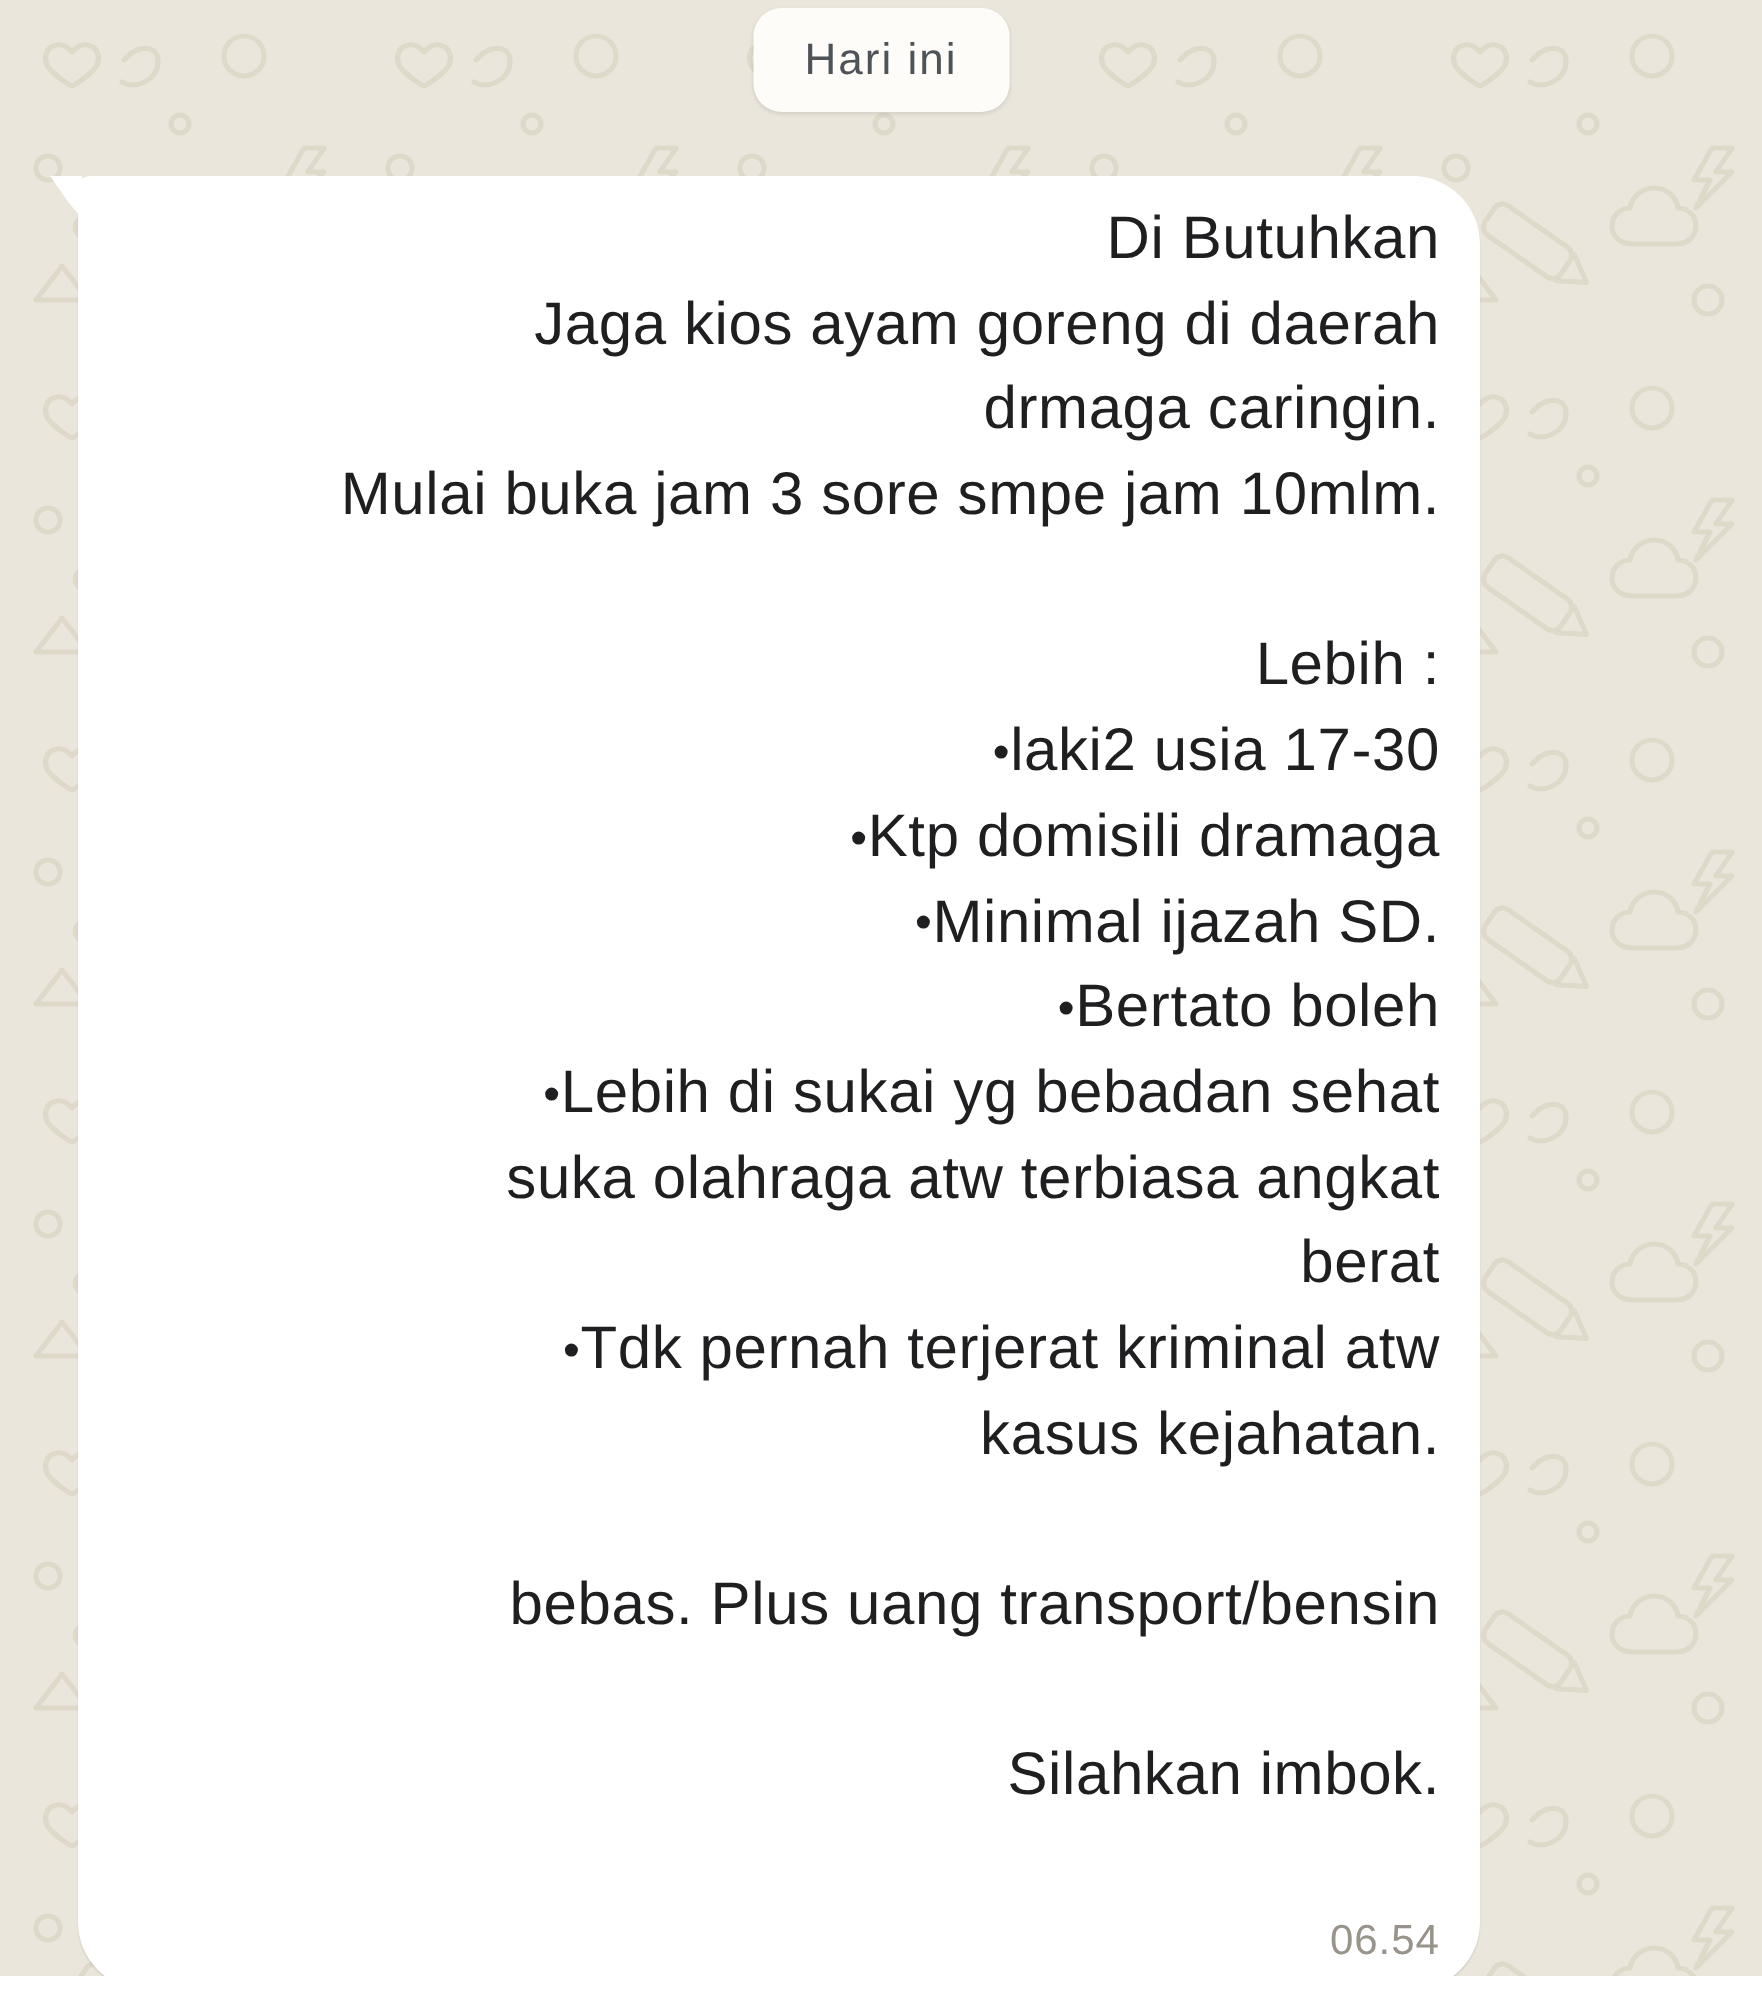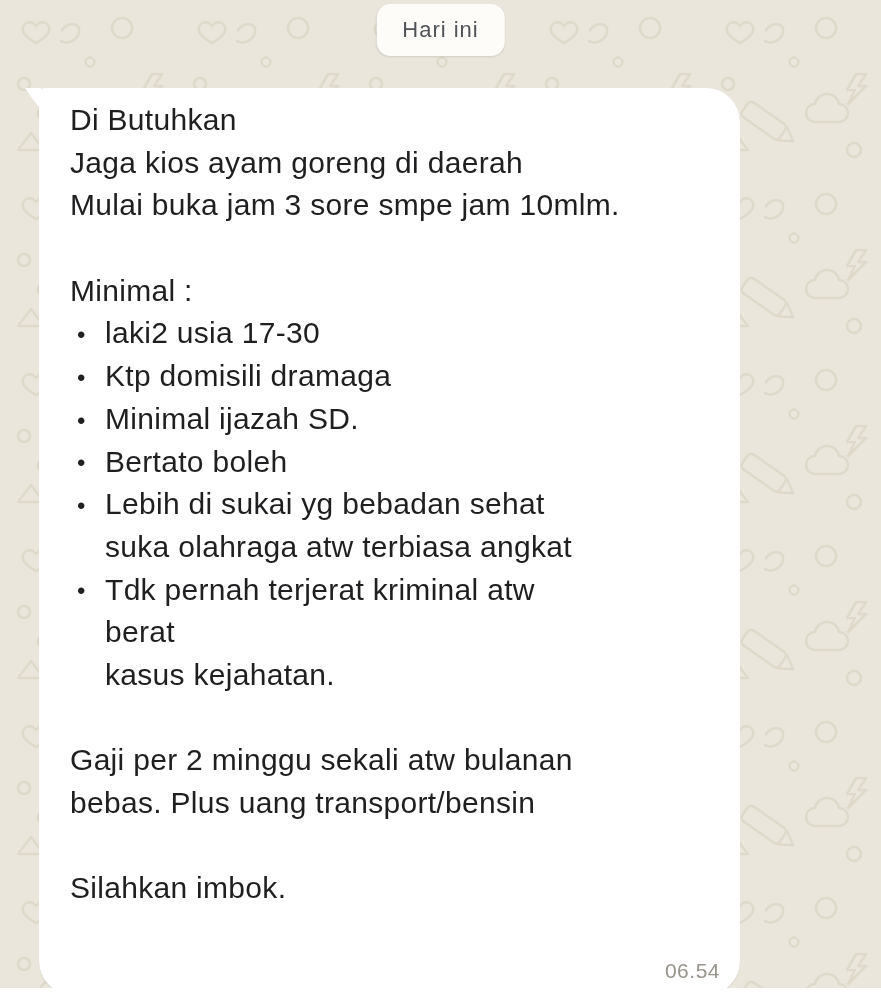--- a/index.html
+++ b/index.html
@@ -45,20 +45,21 @@
     position:absolute;inset:0;
     padding:11px 20px 0 31px;
     color:var(--text);
   }
   .line{
     height:42.7px;line-height:42.7px;
     font-size:30px;
     letter-spacing:0.3px;
     white-space:nowrap;
     overflow:visible;
+    text-align:right;
   }
   .line .dot{
     display:inline-block;width:35px;padding-left:7px;
     font-size:24px;vertical-align:middle;
   }
   .line.cont{padding-left:35px;}
   .blank{height:42.7px;}
 
   .timestamp{
     position:absolute;right:20px;bottom:12px;
@@ -99,51 +100,51 @@
   </div>
 
   <div class="bubble">
     <svg class="tail" width="16" height="22" xmlns="http://www.w3.org/2000/svg" aria-hidden="true">
       <path d="M16 0 H0 C5 7 10 15 16 21 Z" style="fill:var(--bubble)"></path>
     </svg>
 
     <div class="content">
       <div class="line">Di Butuhkan</div>
       <div class="line">Jaga kios ayam goreng di daerah</div>
+      <div class="line">drmaga caringin.</div>
       <div class="line">Mulai buka jam 3 sore smpe jam 10mlm.</div>
 
       <div class="blank"></div>
 
-      <div class="line">Minimal :</div>
+      <div class="line">Lebih :</div>
 
       <div class="line bullet">
         <span class="dot">•</span><span>laki2 usia 17-30</span>
       </div>
       <div class="line bullet">
         <span class="dot">•</span><span>Ktp domisili dramaga</span>
       </div>
       <div class="line bullet">
         <span class="dot">•</span><span>Minimal ijazah SD.</span>
       </div>
       <div class="line bullet">
         <span class="dot">•</span><span>Bertato boleh</span>
       </div>
       <div class="line bullet">
         <span class="dot">•</span><span>Lebih di sukai yg bebadan sehat</span>
       </div>
       <div class="line cont">suka olahraga atw terbiasa angkat</div>
+      <div class="line cont">berat</div>
       <div class="line bullet">
         <span class="dot">•</span><span>Tdk pernah terjerat kriminal atw</span>
       </div>
-      <div class="line cont">berat</div>
       <div class="line cont">kasus kejahatan.</div>
 
       <div class="blank"></div>
 
-      <div class="line">Gaji per 2 minggu sekali atw bulanan</div>
       <div class="line">bebas. Plus uang transport/bensin</div>
 
       <div class="blank"></div>
 
       <div class="line">Silahkan imbok.</div>
     </div>
 
     <div class="timestamp">06.54</div>
   </div>
 

